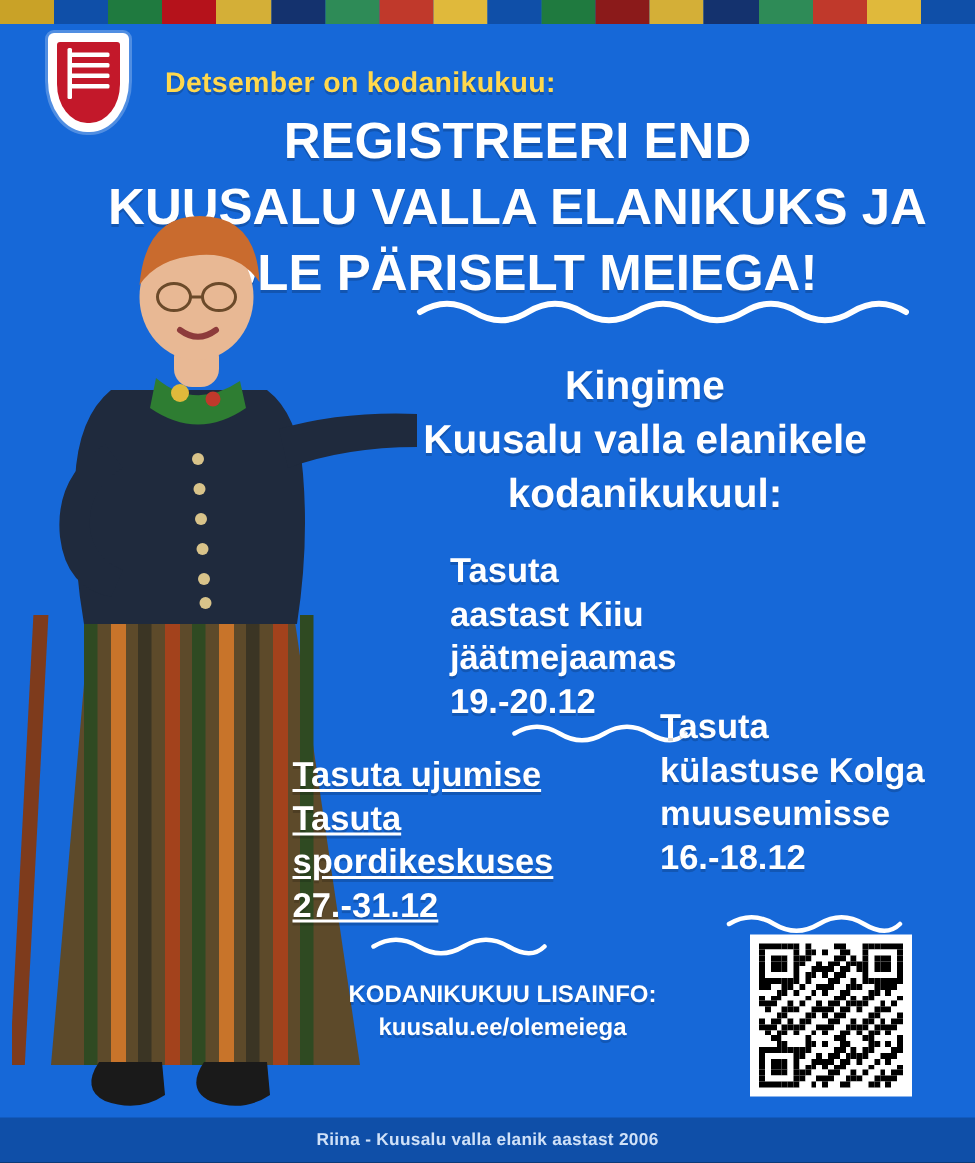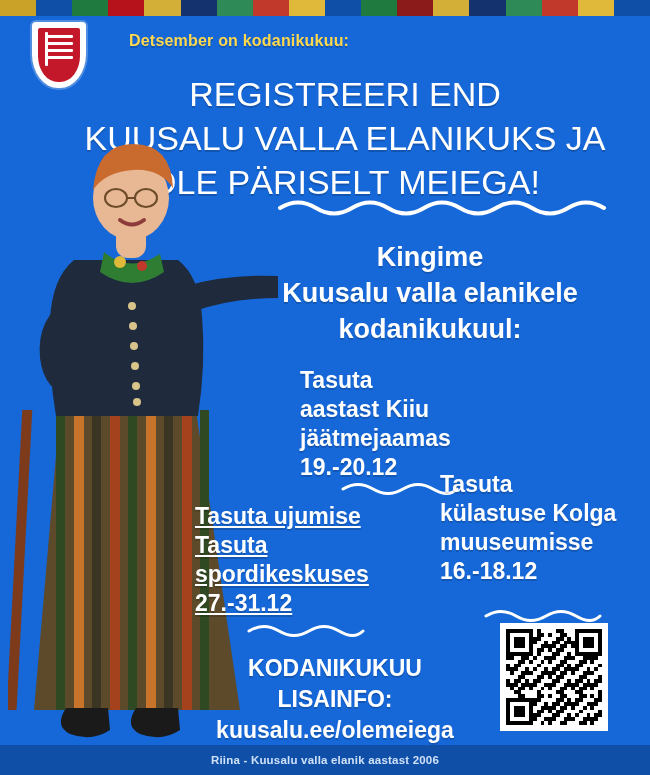--- a/index.html
+++ b/index.html
@@ -100,38 +100,37 @@
     left: 13px;
     width: 3px;
     height: 34px;
     background: #ffffff;
     border-radius: 1px;
   }
 
   
   .kicker {
     position: absolute;
-    top: 32px;
+    top: 45px;
     left: 110px;
-    font-size: 16px;
+    font-size: 19px;
     font-weight: bold;
     letter-spacing: .2px;
     color: #ffd84d;
     text-shadow: 0 2px 0 rgba(0,0,0,.18);
-    margin-left: 19px;
   }
   .headline {
     position: absolute;
     top: 72px;
     left: 60px;
     width: 570px;
     text-align: center;
     font-size: 34px;
     line-height: 1.30;
-    font-weight: normal;
+    font-weight: bold;
     color: #ffffff;
     text-shadow: 0 2px 0 rgba(0,0,0,.18);
   }
   .headline .l1 { display:block; }
   .headline .l2 { display:block; }
   .headline .l3 { display:block; }
 
   
   .wave { position: absolute; }
 
@@ -176,21 +175,21 @@
     text-decoration: underline;
   }
 
   
   .info {
     position: absolute;
     top: 653px;
     left: 190px;
     width: 290px;
     text-align: center;
-    font-size: 23px;
+    font-size: 16px;
     font-weight: bold;
     line-height: 1.35;
     color: #ffffff;
     text-shadow: 0 2px 0 rgba(0,0,0,.16);
   }
 
   
   .qr {
     position: absolute;
     top: 623px;

